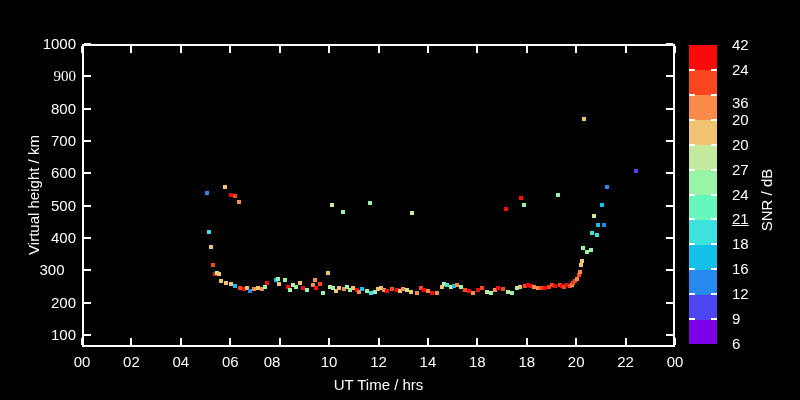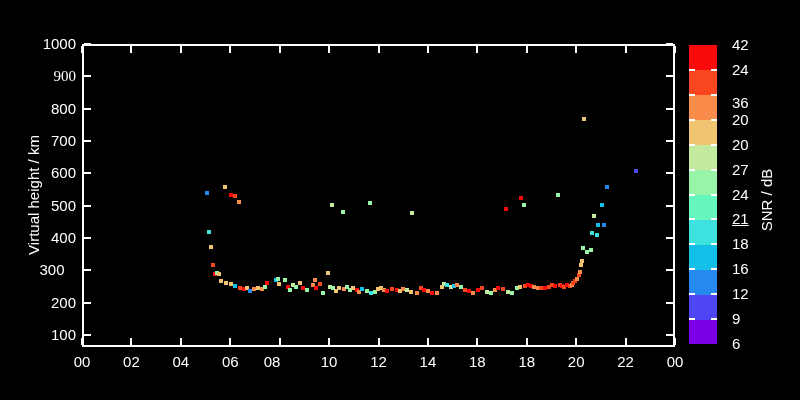--- a/index.html
+++ b/index.html
@@ -19,20 +19,21 @@
                 white-space:nowrap;transform:translate(-50%,-50%) rotate(-90deg);}
   #colorbar-title{position:absolute;left:766px;top:200px;color:#fff;font-size:15px;line-height:17px;
                 white-space:nowrap;transform:translate(-50%,-50%) rotate(-90deg);}
 </style>
 </head>
 <body>
 
 <div id="stage">
   <div id="plot-frame"></div>
   <div id="y-axis-title" class="axis-title">Virtual height / km</div>
+  <div id="x-axis-title">UT Time / hrs</div>
   <div id="colorbar-title">SNR / dB</div>
 <div class="tick" style="left: 84px; top: 333.997px; width: 7px; height: 2px;"></div>
     <div class="tick" style="left: 666px; top: 333.997px; width: 7px; height: 2px;"></div>
     <div class="lbl" style="left: 28px; top: 324.997px; width: 48px; text-align: right;">100</div>
     <div class="tick" style="left: 84px; top: 301.664px; width: 7px; height: 2px;"></div>
     <div class="tick" style="left: 666px; top: 301.664px; width: 7px; height: 2px;"></div>
     <div class="lbl" style="left: 28px; top: 292.664px; width: 48px; text-align: right;">200</div>
     <div class="tick" style="left: 84px; top: 269.331px; width: 7px; height: 2px;"></div>
     <div class="tick" style="left: 666px; top: 269.331px; width: 7px; height: 2px;"></div>
     <div class="lbl" style="left: 28px; top: 260.331px; width: 48px; text-align: center;">300</div>

